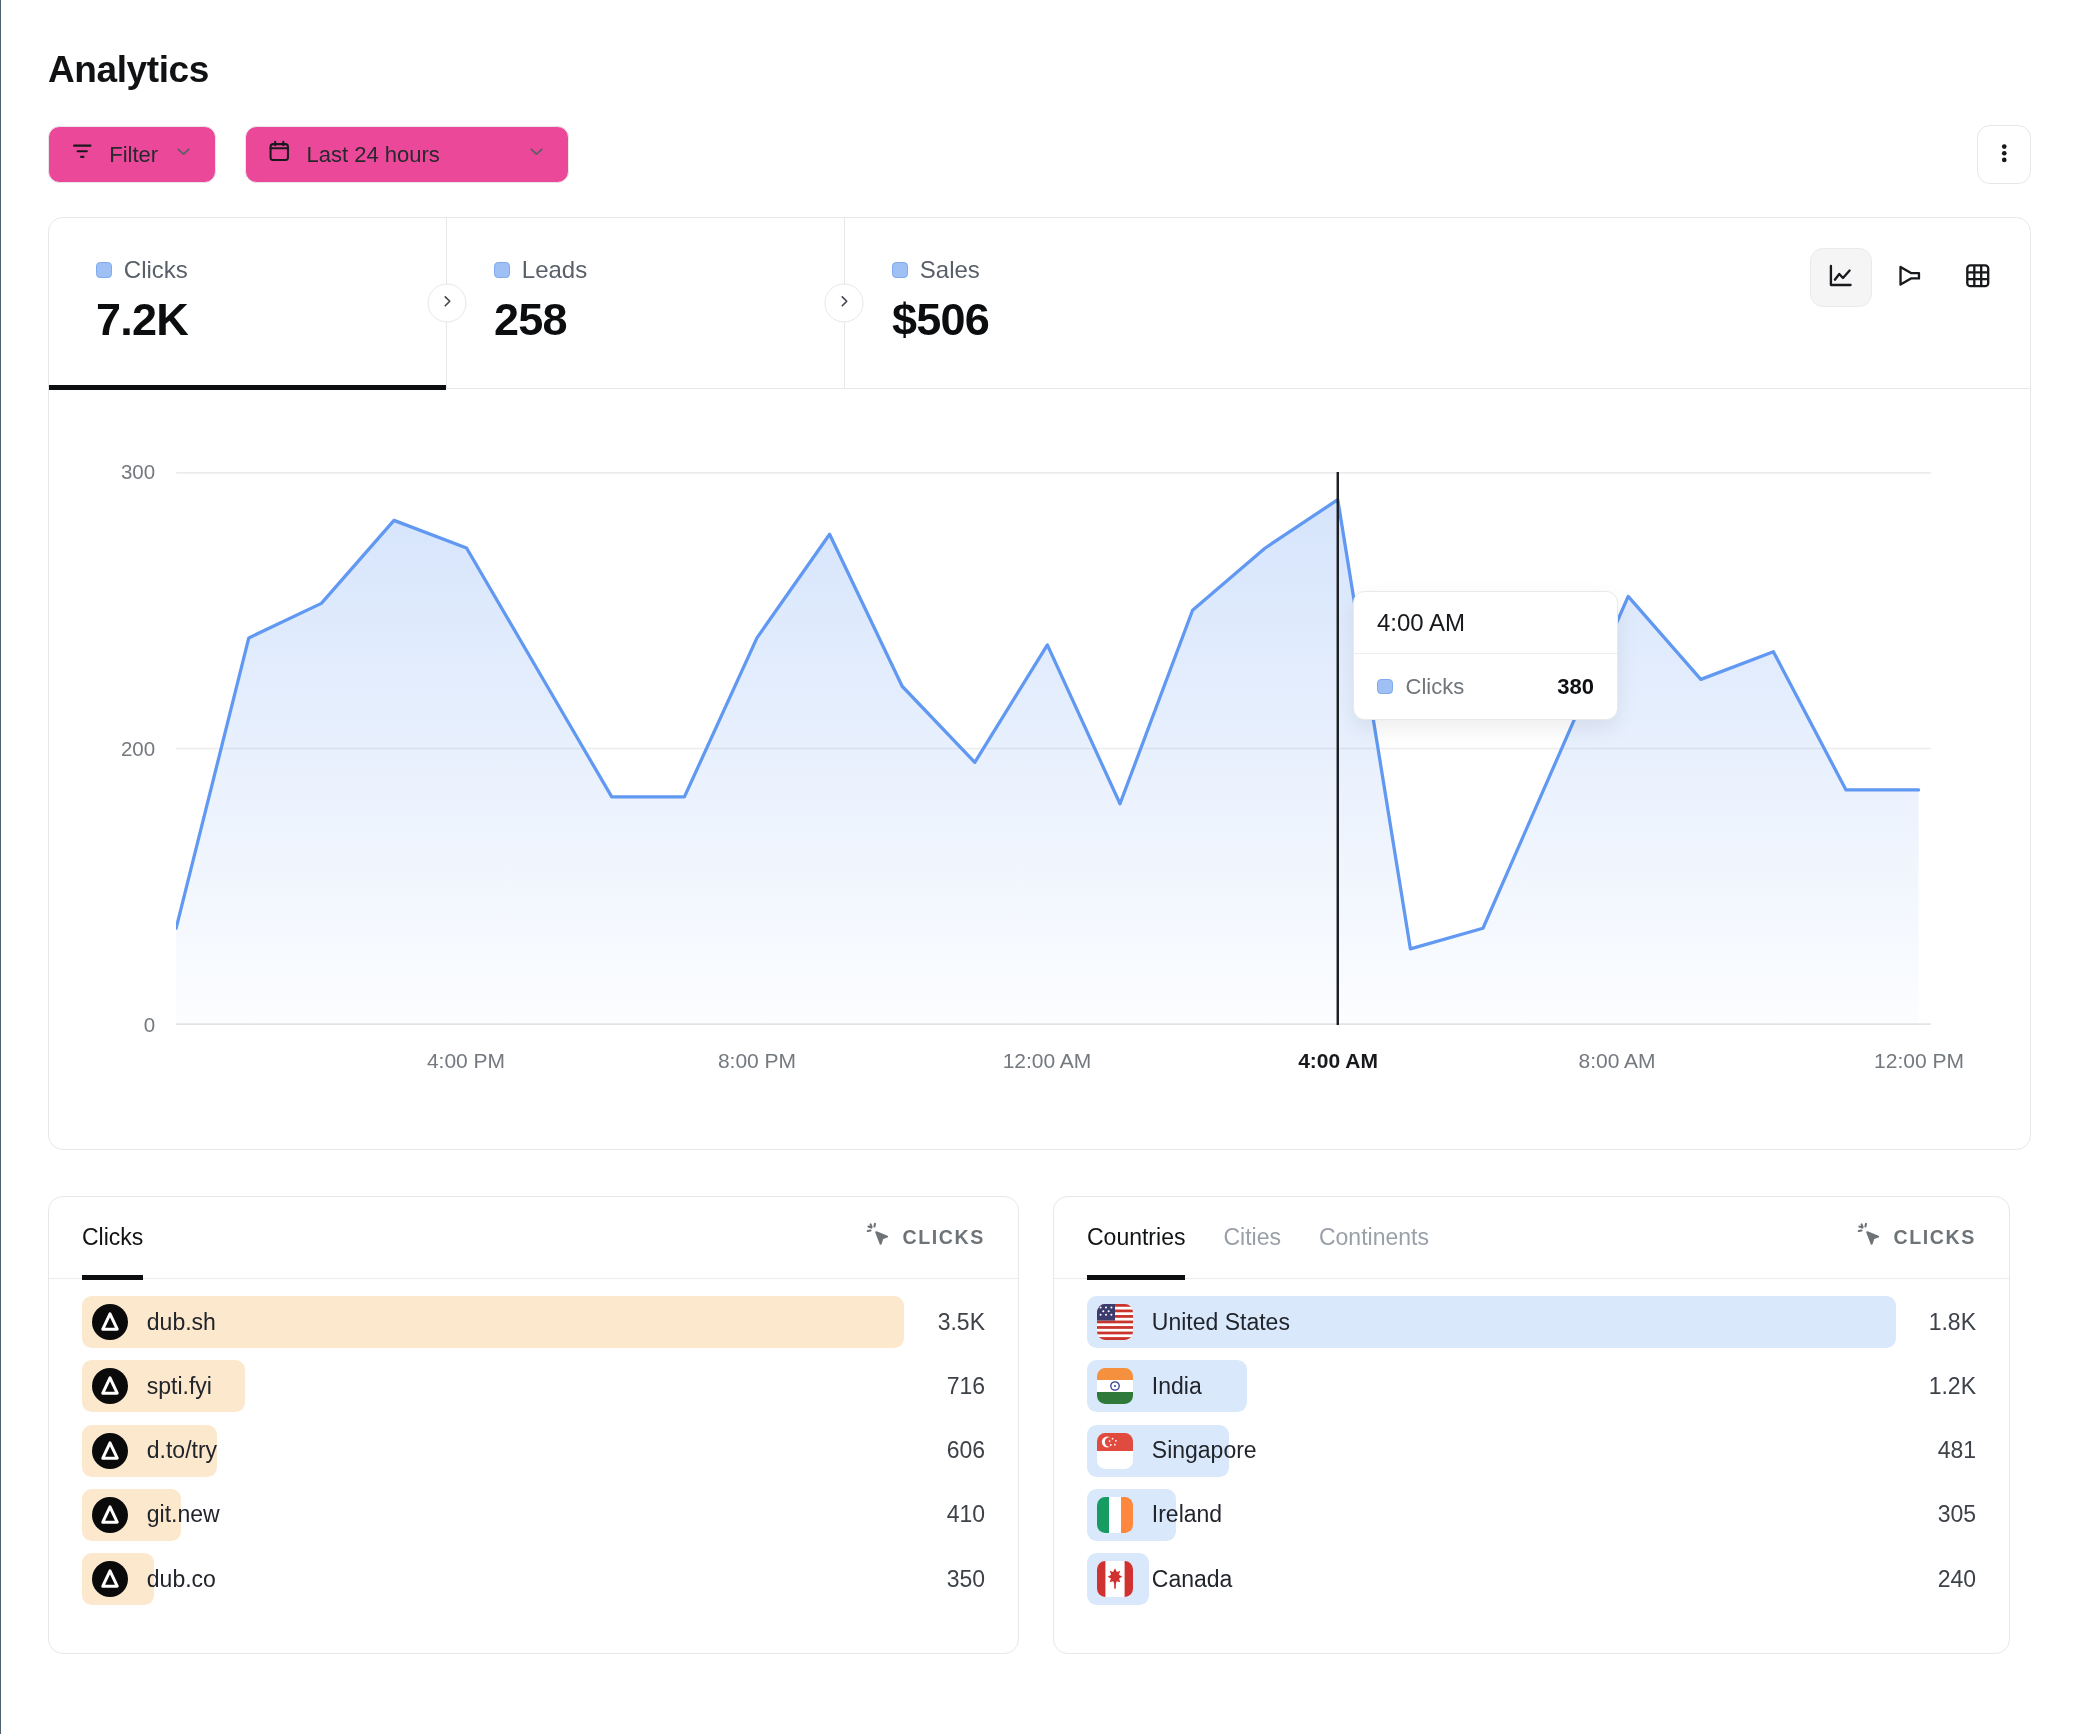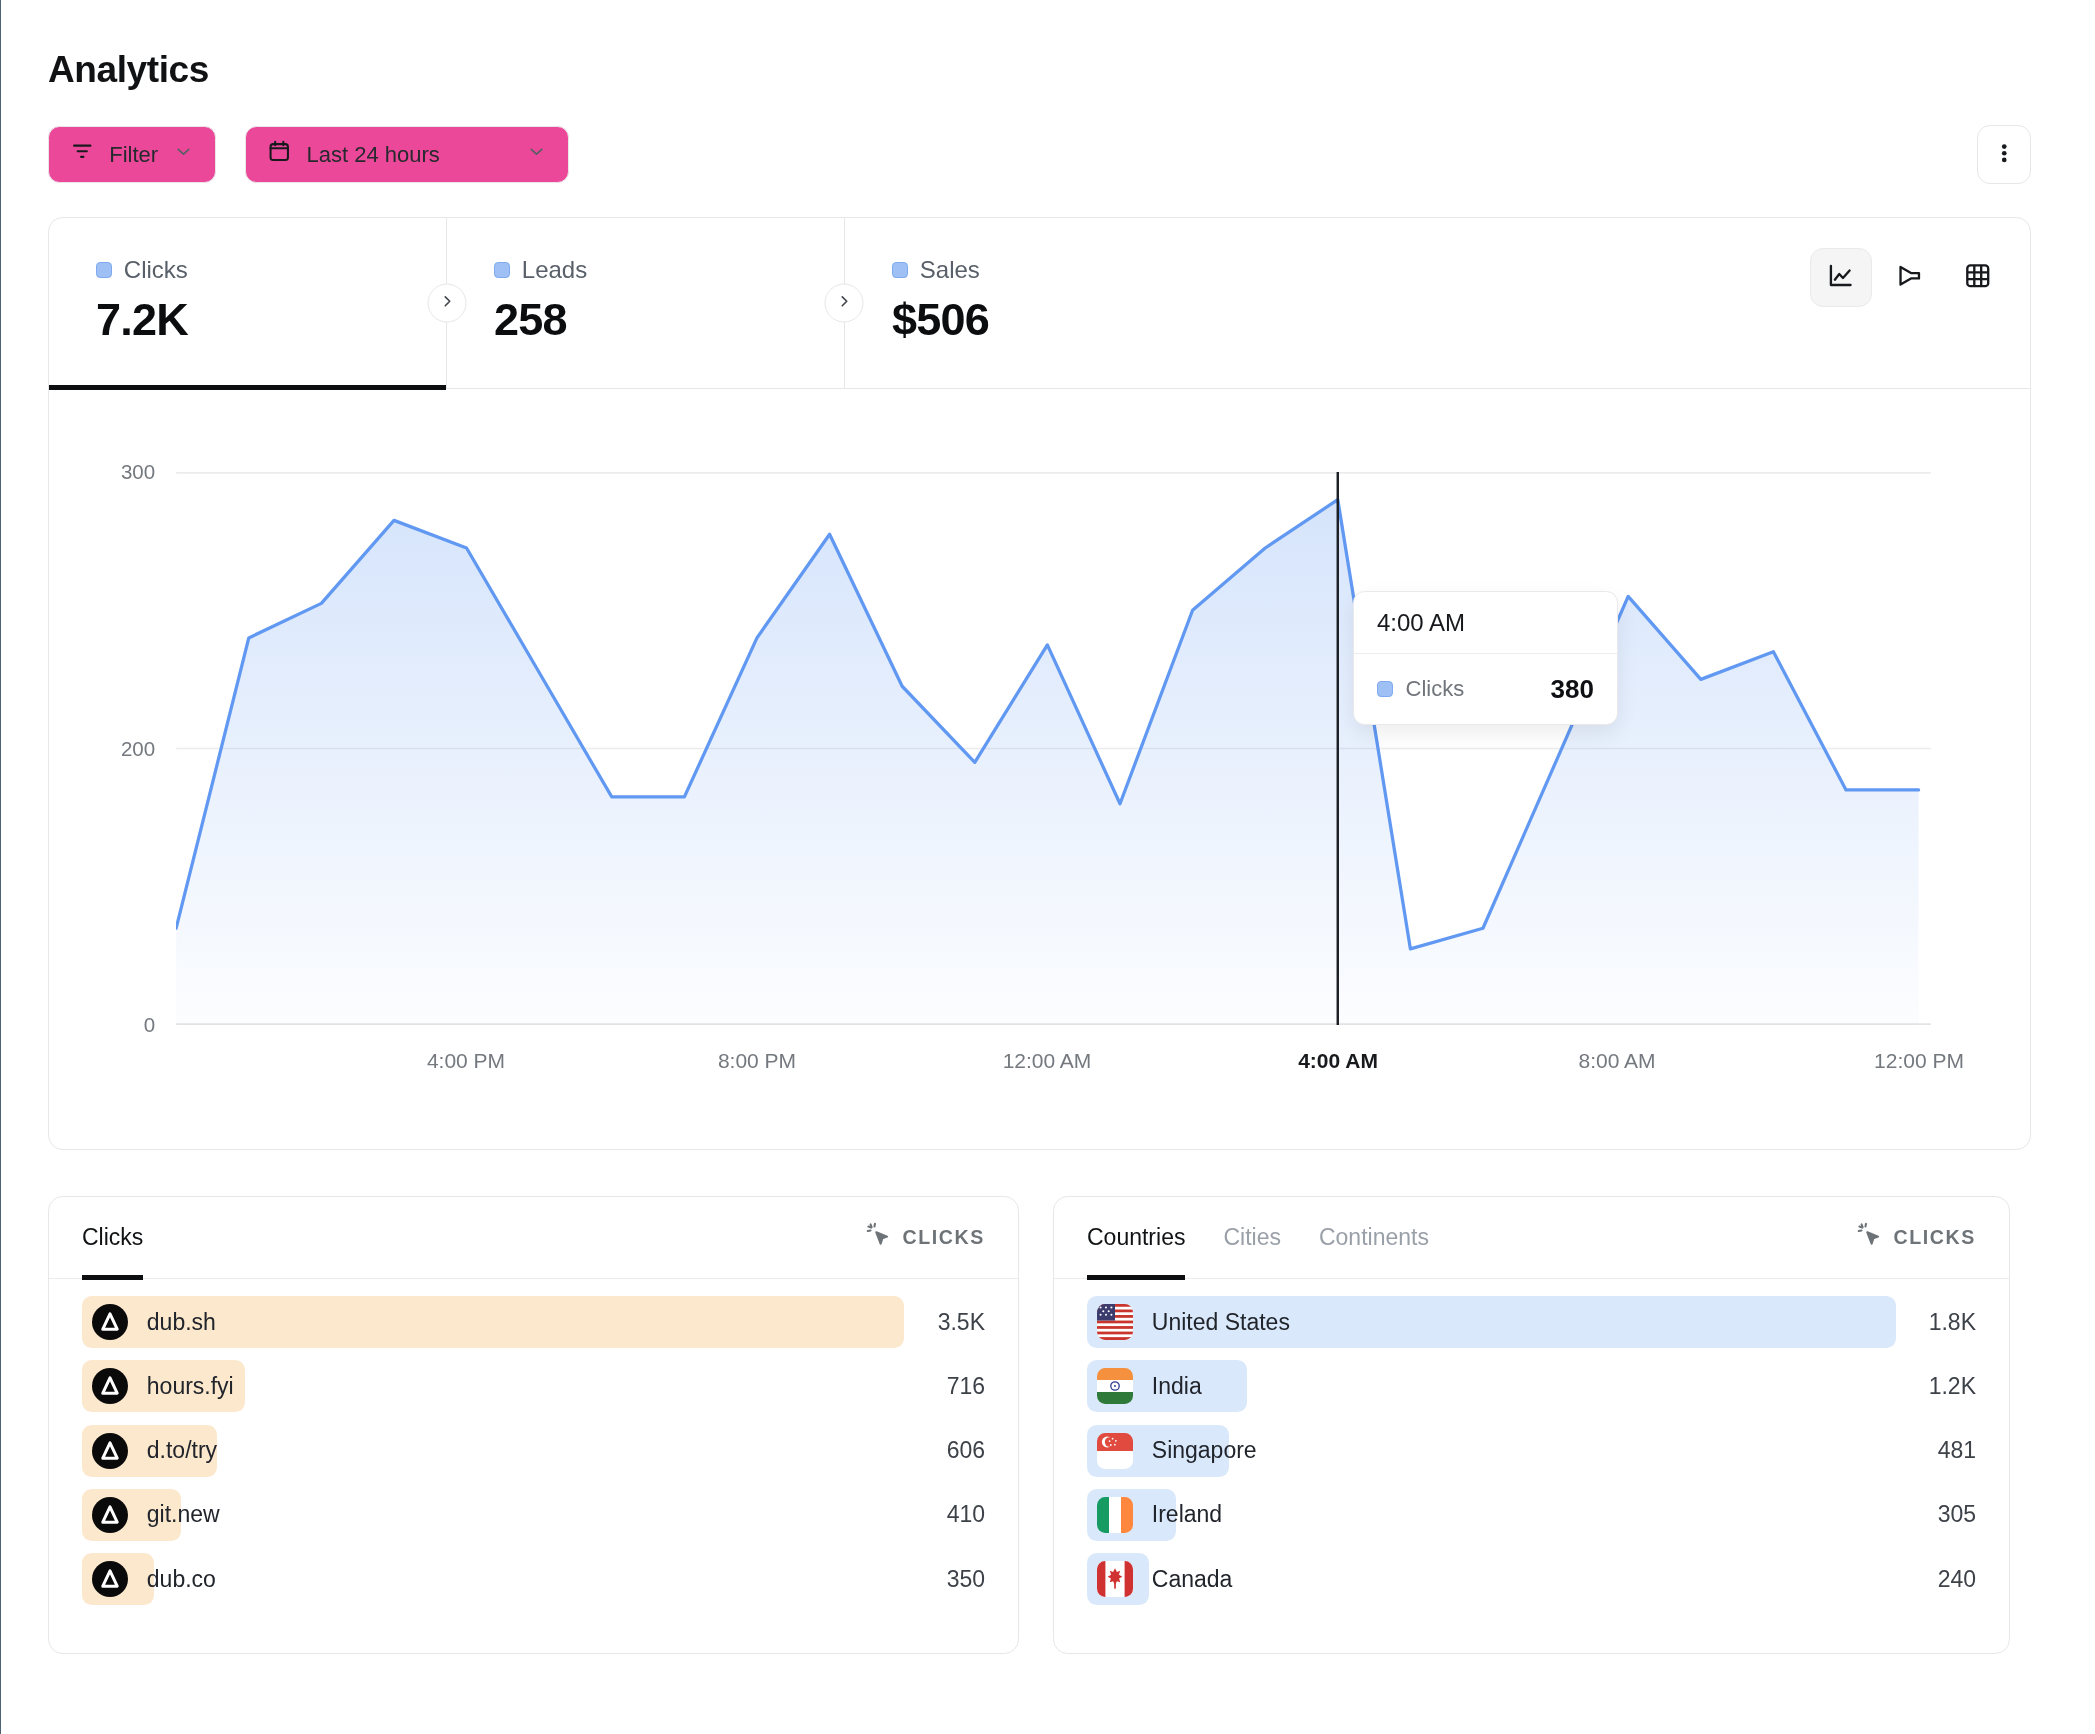--- a/index.html
+++ b/index.html
@@ -81,21 +81,21 @@
   }
   .x-tick.emph{color:#17191c;font-weight:700;}
   .chart-tooltip{
     position:absolute;width:265px;background:#fff;border:1.6px solid #e9e9ea;border-radius:11.5px;
     box-shadow:0 8.2px 21px rgba(0,0,0,0.07);z-index:5;box-sizing:border-box;
   }
   .tooltip-header{padding:17px 23px 15.5px;font-size:24px;color:#17191c;}
   .tooltip-divider{height:1.6px;background:#ededee;}
   .tooltip-row{display:flex;align-items:center;gap:13px;padding:19.6px 23px;}
   .tooltip-label{font-size:22px;color:#70757b;}
-  .tooltip-value{margin-left:auto;font-size:26px;font-weight:700;color:#0e1013;}
+  .tooltip-value{margin-left:auto;font-size:22px;font-weight:700;color:#0e1013;}
 
   
   .bottom-row{display:flex;gap:34px;margin-top:46px;}
   .panel-card{
     border:1.6px solid #e7e7e8;border-radius:14.7px;height:458px;box-sizing:border-box;background:#fff;
   }
   .links-card{width:971px;}
   .geo-card{width:957px;}
   .panel-header{
     position:relative;height:82px;border-bottom:1.6px solid #ececed;
@@ -316,21 +316,21 @@
               <span class="row-value">3.5K</span>
             </div>
             <div class="bar-row">
               <div class="bar-fill" style="width: 18%; background: rgb(252, 232, 205);"></div>
               <span class="row-icon">
                 <svg viewBox="0 0 60 60">
                   <circle cx="30" cy="30" r="30" fill="#0a0a0a"></circle>
                   <path d="M30 16.5 L42 42 H18 Z" fill="none" stroke="#fff" stroke-width="5" stroke-linejoin="round"></path>
                 </svg>
               </span>
-              <span class="row-label">hours.fyi</span>
+              <span class="row-label">spti.fyi</span>
               <span class="row-value">716</span>
             </div>
             <div class="bar-row">
               <div class="bar-fill" style="width: 15%; background: rgb(252, 232, 205);"></div>
               <span class="row-icon">
                 <svg viewBox="0 0 60 60">
                   <circle cx="30" cy="30" r="30" fill="#0a0a0a"></circle>
                   <path d="M30 16.5 L42 42 H18 Z" fill="none" stroke="#fff" stroke-width="5" stroke-linejoin="round"></path>
                 </svg>
               </span>

